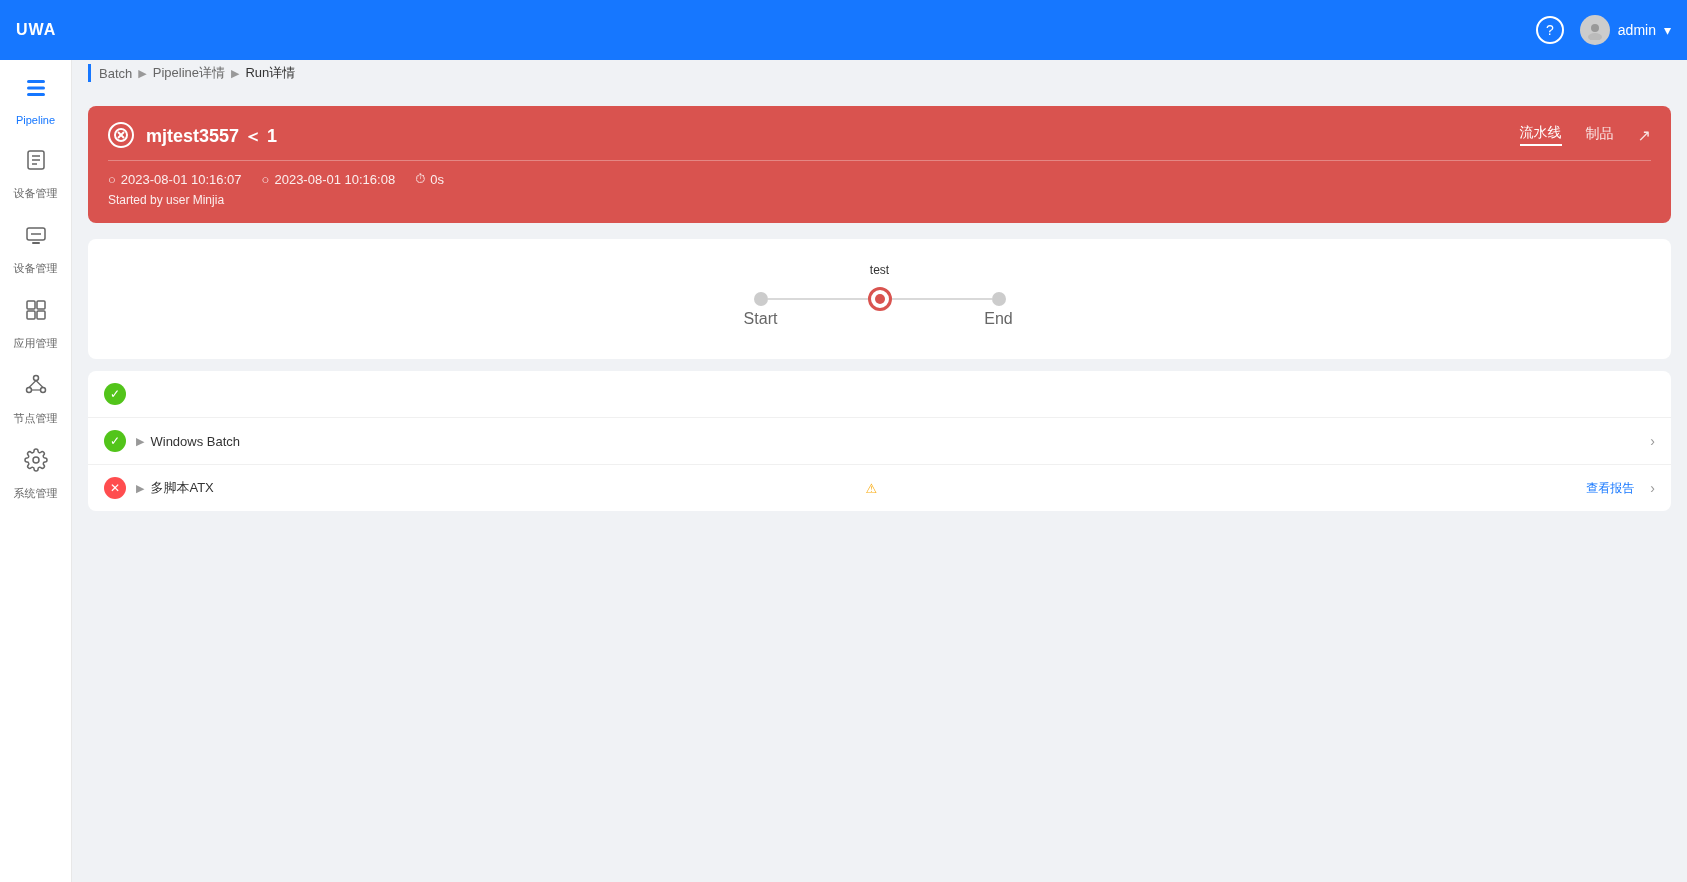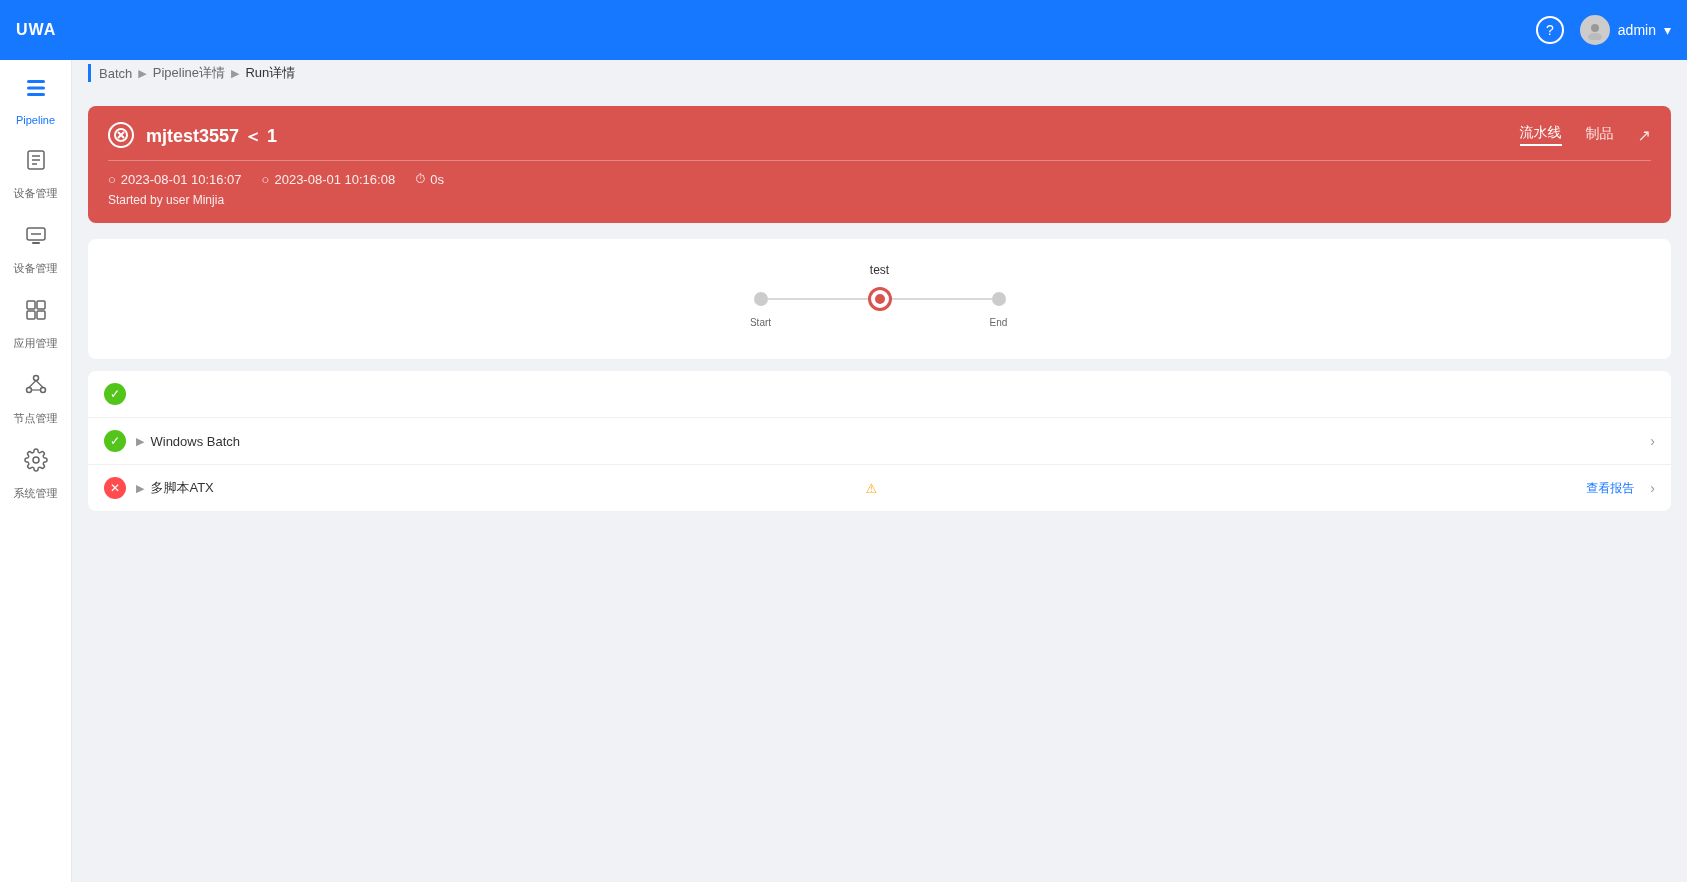--- a/index.html
+++ b/index.html
@@ -242,21 +242,21 @@
     .pipeline-node-label {
       position: absolute;
       top: -24px;
       font-size: 12px;
       color: #333;
       white-space: nowrap;
     }
     .pipeline-node-sublabel {
       position: absolute;
       bottom: -22px;
-      font-size: 10px;
+      font-size: 16px;
       color: #666;
       white-space: nowrap;
     }
 
     
     .job-list {
       background: white;
       border-radius: 8px;
       overflow: hidden;
     }

